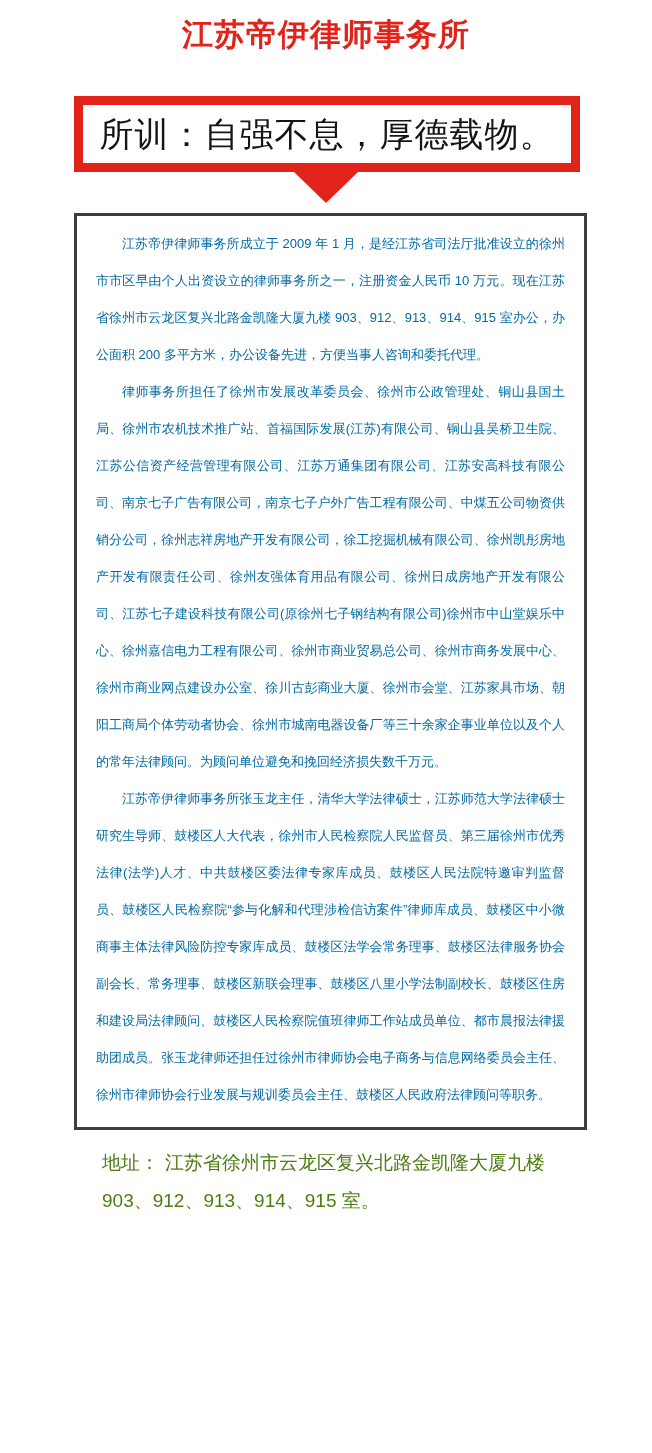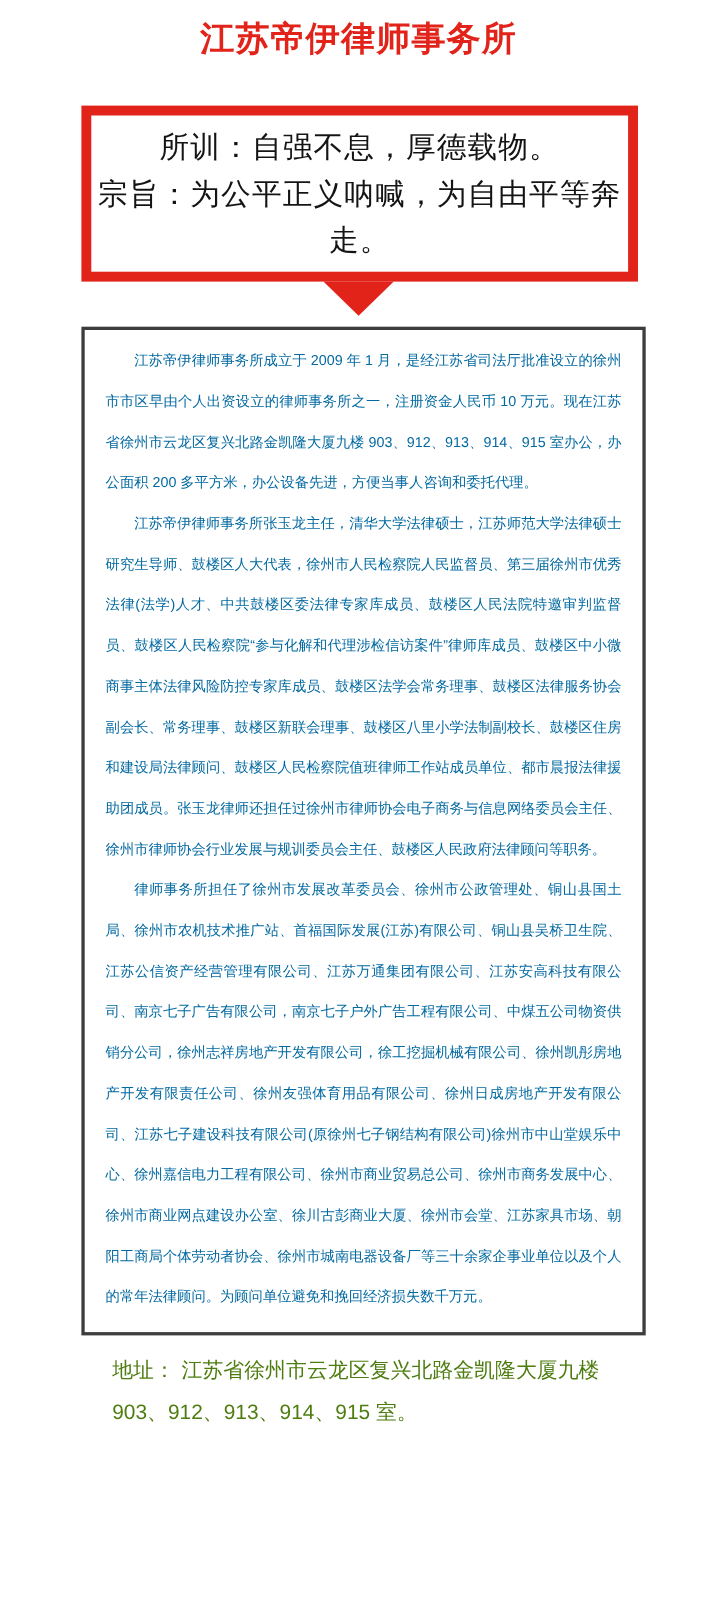--- a/index.html
+++ b/index.html
@@ -22,21 +22,21 @@
     letter-spacing: 1px;
     line-height: 40px;
   }
   .motto-box {
     margin: 41px 14px 0 16px;
     border: 9px solid #e2231a;
     background: #ffffff;
     text-align: center;
     padding: 8px 4px 8px;
     color: #141414;
-    font-size: 27px;
+    font-size: 34px;
     line-height: 42px;
     font-weight: 500;
     letter-spacing: 1px;
   }
   .arrow-down {
     width: 0; height: 0;
     margin: 0 auto;
     border-left: 32px solid transparent;
     border-right: 32px solid transparent;
     border-top: 31px solid #e2231a;
@@ -61,29 +61,28 @@
 </style>
 </head>
 <body>
 
 <div class="page">
 
   <div class="page-title">江苏帝伊律师事务所</div>
 
   <div class="motto-box">
     <div>所训：自强不息，厚德载物。</div>
-    <div>宗旨：为公平正义呐喊，为自由平等奔走。</div>
   </div>
 
   <div class="arrow-down"></div>
 
   <div class="intro-box">
     <p>江苏帝伊律师事务所成立于 2009 年 1 月，是经江苏省司法厅批准设立的徐州市市区早由个人出资设立的律师事务所之一，注册资金人民币 10 万元。现在江苏省徐州市云龙区复兴北路金凯隆大厦九楼 903、912、913、914、915 室办公，办公面积 200 多平方米，办公设备先进，方便当事人咨询和委托代理。</p>
+    <p>律师事务所担任了徐州市发展改革委员会、徐州市公政管理处、铜山县国土局、徐州市农机技术推广站、首福国际发展(江苏)有限公司、铜山县吴桥卫生院、江苏公信资产经营管理有限公司、江苏万通集团有限公司、江苏安高科技有限公司、南京七子广告有限公司，南京七子户外广告工程有限公司、中煤五公司物资供销分公司，徐州志祥房地产开发有限公司，徐工挖掘机械有限公司、徐州凯彤房地产开发有限责任公司、徐州友强体育用品有限公司、徐州日成房地产开发有限公司、江苏七子建设科技有限公司(原徐州七子钢结构有限公司)徐州市中山堂娱乐中心、徐州嘉信电力工程有限公司、徐州市商业贸易总公司、徐州市商务发展中心、徐州市商业网点建设办公室、徐川古彭商业大厦、徐州市会堂、江苏家具市场、朝阳工商局个体劳动者协会、徐州市城南电器设备厂等三十余家企事业单位以及个人的常年法律顾问。为顾问单位避免和挽回经济损失数千万元。</p>
     <p>江苏帝伊律师事务所张玉龙主任，清华大学法律硕士，江苏师范大学法律硕士研究生导师、鼓楼区人大代表，徐州市人民检察院人民监督员、第三届徐州市优秀法律(法学)人才、中共鼓楼区委法律专家库成员、鼓楼区人民法院特邀审判监督员、鼓楼区人民检察院“参与化解和代理涉检信访案件”律师库成员、鼓楼区中小微商事主体法律风险防控专家库成员、鼓楼区法学会常务理事、鼓楼区法律服务协会副会长、常务理事、鼓楼区新联会理事、鼓楼区八里小学法制副校长、鼓楼区住房和建设局法律顾问、鼓楼区人民检察院值班律师工作站成员单位、都市晨报法律援助团成员。张玉龙律师还担任过徐州市律师协会电子商务与信息网络委员会主任、徐州市律师协会行业发展与规训委员会主任、鼓楼区人民政府法律顾问等职务。</p>
-    <p>律师事务所担任了徐州市发展改革委员会、徐州市公政管理处、铜山县国土局、徐州市农机技术推广站、首福国际发展(江苏)有限公司、铜山县吴桥卫生院、江苏公信资产经营管理有限公司、江苏万通集团有限公司、江苏安高科技有限公司、南京七子广告有限公司，南京七子户外广告工程有限公司、中煤五公司物资供销分公司，徐州志祥房地产开发有限公司，徐工挖掘机械有限公司、徐州凯彤房地产开发有限责任公司、徐州友强体育用品有限公司、徐州日成房地产开发有限公司、江苏七子建设科技有限公司(原徐州七子钢结构有限公司)徐州市中山堂娱乐中心、徐州嘉信电力工程有限公司、徐州市商业贸易总公司、徐州市商务发展中心、徐州市商业网点建设办公室、徐川古彭商业大厦、徐州市会堂、江苏家具市场、朝阳工商局个体劳动者协会、徐州市城南电器设备厂等三十余家企事业单位以及个人的常年法律顾问。为顾问单位避免和挽回经济损失数千万元。</p>
   </div>
 
   <div class="contact">
     <div class="contact-line">
       <span class="c-label">地址：</span><span>江苏省徐州市云龙区复兴北路金凯隆大厦九楼 903、912、913、914、915 室。</span>
     </div>
     <div class="contact-line">
       
     </div>
 

